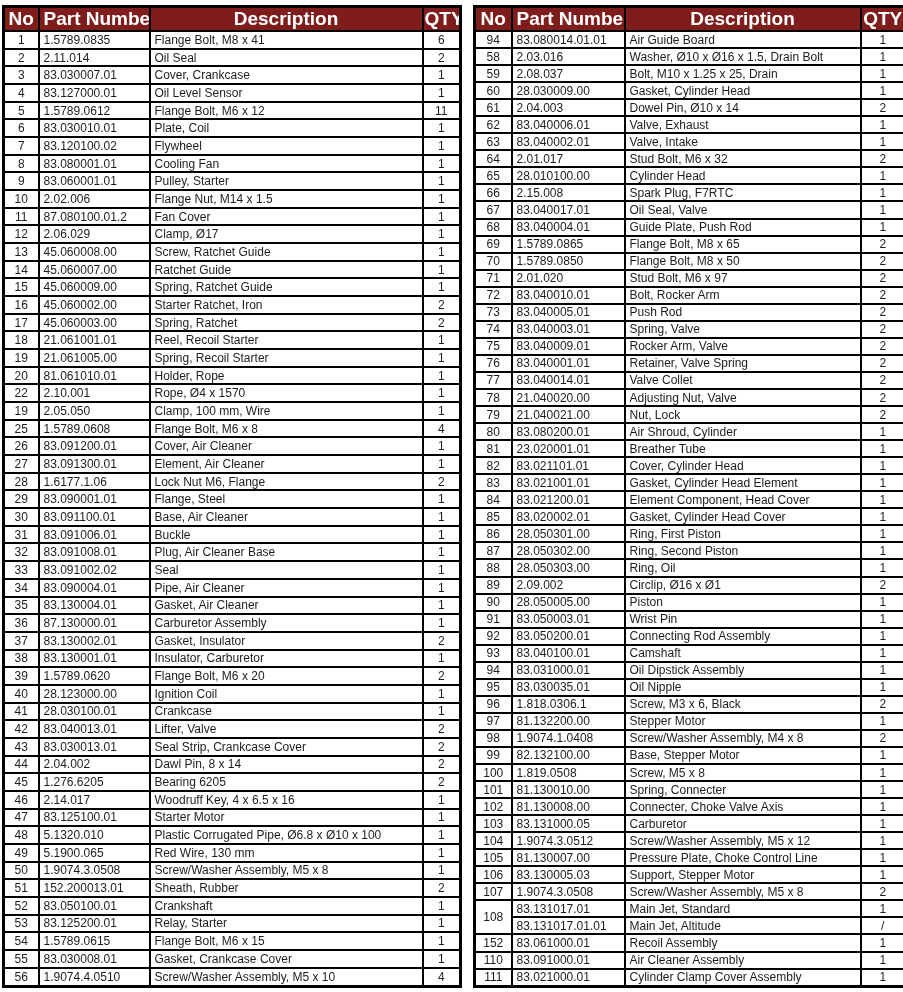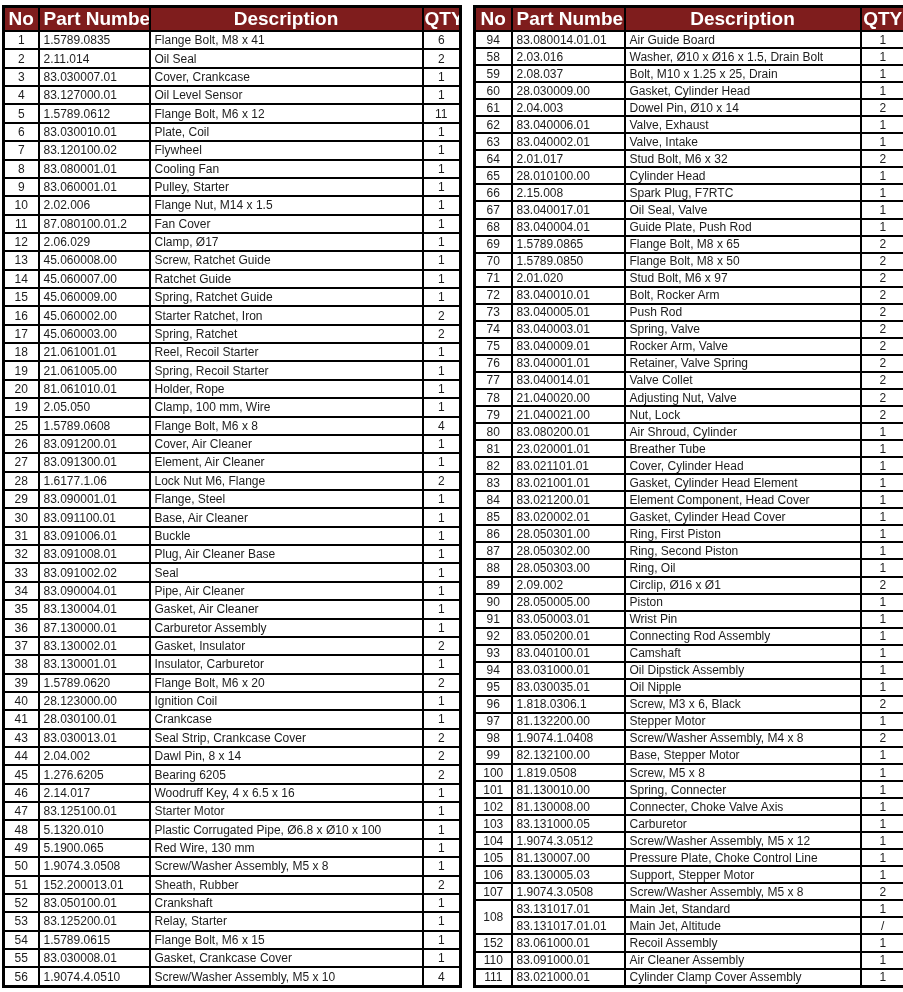--- a/index.html
+++ b/index.html
@@ -154,20 +154,26 @@
           <td class="c-desc">Spring, Recoil Starter</td>
           <td class="c-qty">1</td>
         </tr>
         <tr>
           <td class="c-no">20</td>
           <td class="c-part">81.061010.01</td>
           <td class="c-desc">Holder, Rope</td>
           <td class="c-qty">1</td>
         </tr>
         <tr>
+          <td class="c-no">22</td>
+          <td class="c-part">2.10.001</td>
+          <td class="c-desc">Rope, Ø4 x 1570</td>
+          <td class="c-qty">1</td>
+        </tr>
+        <tr>
           <td class="c-no">19</td>
           <td class="c-part">2.05.050</td>
           <td class="c-desc">Clamp, 100 mm, Wire</td>
           <td class="c-qty">1</td>
         </tr>
         <tr>
           <td class="c-no">25</td>
           <td class="c-part">1.5789.0608</td>
           <td class="c-desc">Flange Bolt, M6 x 8</td>
           <td class="c-qty">4</td>
@@ -260,20 +266,26 @@
           <td class="c-no">40</td>
           <td class="c-part">28.123000.00</td>
           <td class="c-desc">Ignition Coil</td>
           <td class="c-qty">1</td>
         </tr>
         <tr>
           <td class="c-no">41</td>
           <td class="c-part">28.030100.01</td>
           <td class="c-desc">Crankcase</td>
           <td class="c-qty">1</td>
+        </tr>
+        <tr>
+          <td class="c-no">42</td>
+          <td class="c-part">83.040013.01</td>
+          <td class="c-desc">Lifter, Valve</td>
+          <td class="c-qty">2</td>
         </tr>
         <tr>
           <td class="c-no">43</td>
           <td class="c-part">83.030013.01</td>
           <td class="c-desc">Seal Strip, Crankcase Cover</td>
           <td class="c-qty">2</td>
         </tr>
         <tr>
           <td class="c-no">44</td>
           <td class="c-part">2.04.002</td>

